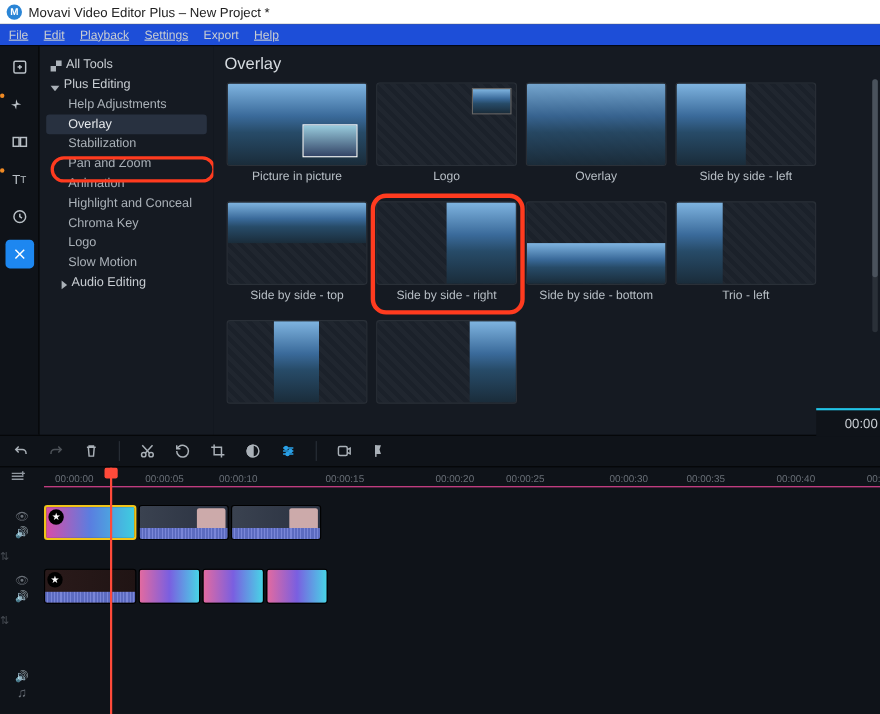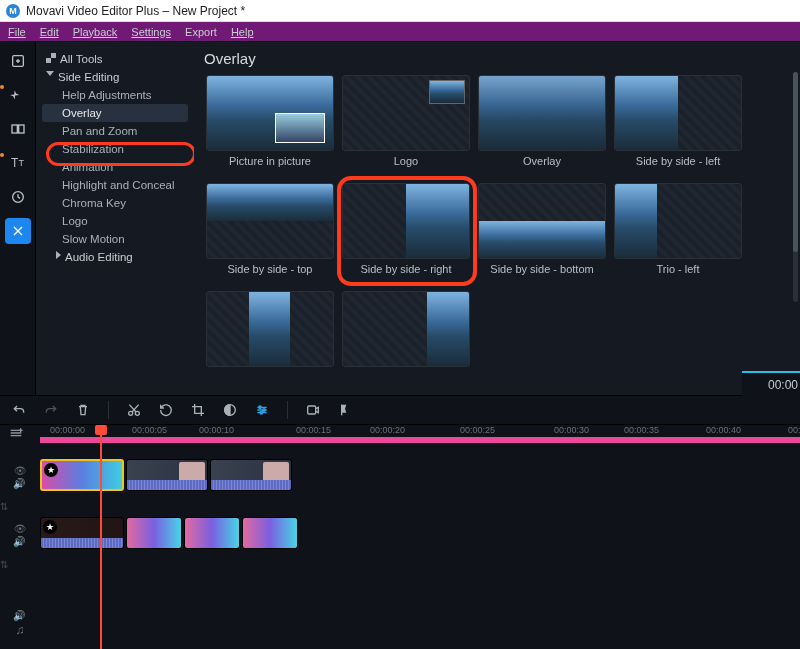--- a/index.html
+++ b/index.html
@@ -1,31 +1,31 @@
 <!DOCTYPE html>
 <html><head>
 <meta charset="utf-8">
 <style>
   * { box-sizing: border-box; margin: 0; padding: 0; font-family: -apple-system, "Segoe UI", Arial, sans-serif; }
   body { width: 800px; height: 649px; background: #fff; overflow: hidden; color: #c8cdd2; font-size: 12px; }
   .window { width: 800px; height: 649px; display: flex; flex-direction: column; background: #0f1319; }
   .titlebar { height: 22px; background: #fff; color: #222; display: flex; align-items: center; padding: 0 6px; font-size: 12px; border-bottom: 1px solid #ddd; }
   .titlebar .logo { width: 14px; height: 14px; border-radius: 50%; background: #2a85d6; color:#fff; display:flex; align-items:center; justify-content:center; font-size:9px; font-weight:bold; margin-right:6px;}
-  .menubar { height: 20px; background: #701a75; display: flex; align-items: center; padding: 0 8px; gap: 14px; font-size: 11px; border-bottom: 1px solid #000; }
+  .menubar { height: 20px; background: #1d4ed8; display: flex; align-items: center; padding: 0 8px; gap: 14px; font-size: 11px; border-bottom: 1px solid #000; }
   .menubar span { color: #c8cdd2; cursor: default; }
   .menubar span u { text-decoration: underline; }
 
   .main { flex: 0 0 330px; display: flex; background: #0f1319; position: relative; }
   .iconcol { width: 36px; background: #0f1319; display: flex; flex-direction: column; align-items: center; padding-top: 6px; gap: 8px; border-right: 1px solid #000; }
   .iconcol .ib { width: 26px; height: 26px; border-radius: 4px; display:flex; align-items:center; justify-content:center; color:#b9c0c6; font-size:14px; position:relative;}
   .iconcol .ib.active { background: #1d87f0; color:#fff; }
   .iconcol .dot::before { content:''; position:absolute; left:-5px; top:3px; width:4px; height:4px; border-radius:50%; background:#f08a24; }
 
   .treesub { width: 158px; background: #151a22; padding: 8px 0; overflow: hidden; font-size: 11.5px; }
-  .treesub .hdr { padding: 3px 10px; color:#c8cdd2; display:flex; align-items:flex-start; gap:4px;}
+  .treesub .hdr { padding: 3px 10px; color:#c8cdd2; display:flex; align-items:flex-end; gap:4px;}
   .treesub .item { padding: 3px 18px 3px 26px; color:#aab1b8; white-space:nowrap; cursor:default;}
   .treesub .item.selected { background:#283140; color:#e6e9ec; border-radius:3px; margin:0 6px; padding-left:20px;}
   .highlight1 { position:absolute; left:46px; top:100px; width:150px; height:24px; border:3px solid #ff3b1f; border-radius:12px; pointer-events:none; }
 
   .content { flex: 1; background: #151a22; padding: 8px 10px 0 10px; position:relative; display:flex; flex-direction:column;}
   .content h2 { font-size: 15px; font-weight: 500; color:#d6dbe0; margin-bottom:8px;}
   .ovgrid { display:grid; grid-template-columns: repeat(4, 132px); grid-auto-rows: 104px; gap:4px 4px; }
   .ovcard { display:flex; flex-direction:column; align-items:center; }
   .ovthumb { width:128px; height:76px; border:1px solid #2a3038; border-radius:3px; background: repeating-linear-gradient(45deg, #1b212a 0 4px, #20262f 4px 8px); position:relative; overflow:hidden;}
   .ovlabel { margin-top:4px; font-size:11px; color:#b8bfc6; text-align:center; white-space:nowrap;}
@@ -36,21 +36,21 @@
   .preview-strip { position:absolute; right:-2px; bottom:-2px; width:60px; height:26px; background:#0f1319; border-top:2px solid #22c3e6; color:#c8cdd2; display:flex; align-items:center; justify-content:flex-end; padding:0 4px; font-size:12px;}
 
   .toolbar2 { height: 30px; background:#0f1319; border-top:1px solid #000; border-bottom:1px solid #000; display:flex; align-items:center; padding:0 10px; gap:16px; color:#8f969e; font-size:14px;}
   .toolbar2 .grp { display:flex; align-items:center; gap:14px;}
   .toolbar2 .sep { width:1px; height:18px; background:#2a3038;}
   .tbtn { width:18px; height:18px; display:flex; align-items:center; justify-content:center; color:#aab1b8;}
   .tbtn.active { color:#2aa0e6;}
   .undo svg, .tbtn svg { width:16px; height:16px; }
 
   .timeline { flex:1; background:#0f1319; position:relative; overflow:hidden;}
-  .ruler { height:18px; margin-left:40px; display:flex; align-items:flex-end; font-size:9px; color:#6a7078; position:relative; border-bottom:6px solid #ec4899;}
+  .ruler { height:18px; margin-left:40px; display:flex; align-items:flex-end; font-size:9px; color:#6a7078; position:relative; border-bottom:1px solid #ec4899;}
   .ruler .tick { position:absolute; bottom:2px;}
   .addtrack { position:absolute; left:8px; top:0; color:#8f969e; font-size:14px;}
   .playhead { position:absolute; left:100px; top:0; width:2px; height:260px; background:#ff4a3a; z-index:5;}
   .playhead::before { content:''; position:absolute; left:-5px; top:0; width:12px; height:10px; background:#ff4a3a; border-radius:2px;}
   .tracks { position:absolute; left:0; top:18px;}
   .trackrow { display:flex; align-items:center; height:40px;}
   .trackctrl { width:40px; display:flex; flex-direction:column; align-items:center; gap:2px; color:#6a7078; font-size:10px;}
   .clips { position:relative; height:40px;}
   .clip { position:absolute; top:2px; height:32px; border-radius:3px; overflow:hidden; border:1px solid #000;}
   .clip.selected { border:2px solid #f0c419;}
@@ -123,26 +123,26 @@
       </div>
     </div>
 
     <div class="treesub">
       <div class="hdr">
           <span class="grid4"></span> 
           <span>All Tools</span>
         </div>
       <div class="hdr">
           <span class="chev down"></span> 
-          <span>Side Editing</span>
+          <span>Plus Editing</span>
         </div>
       <div class="item">Help Adjustments</div>
       <div class="item selected">Overlay</div>
+      <div class="item">Stabilization</div>
       <div class="item">Pan and Zoom</div>
-      <div class="item">Stabilization</div>
       <div class="item">Animation</div>
       <div class="item">Highlight and Conceal</div>
       <div class="item">Chroma Key</div>
       <div class="item">Logo</div>
       <div class="item">Slow Motion</div>
       <div class="hdr" style="padding-left:20px">
           <span class="chev right"></span> 
           <span>Audio Editing</span>
         </div>
     </div>
@@ -302,21 +302,21 @@
       <svg width="16" height="16" viewBox="0 0 24 24" fill="none" stroke="#8f969e" stroke-width="2">
           <path d="M4 8h16M4 12h16M4 16h16"></path>
           <path d="M19 5v6M16 8h6" stroke="#8f969e"></path>
         </svg>
     </span>
     <div class="ruler">
       <span class="tick" style="left:10px">00:00:00</span>
       <span class="tick" style="left:92px">00:00:05</span>
       <span class="tick" style="left:159px">00:00:10</span>
       <span class="tick" style="left:256px">00:00:15</span>
-      <span class="tick" style="left:330px">00:00:20</span>
+      <span class="tick" style="left:356px">00:00:20</span>
       <span class="tick" style="left:420px">00:00:25</span>
       <span class="tick" style="left:514px">00:00:30</span>
       <span class="tick" style="left:584px">00:00:35</span>
       <span class="tick" style="left:666px">00:00:40</span>
       <span class="tick" style="left:748px">00:00:45</span>
     </div>
     <div class="playhead"></div>
 
     <div class="tracks">
 

